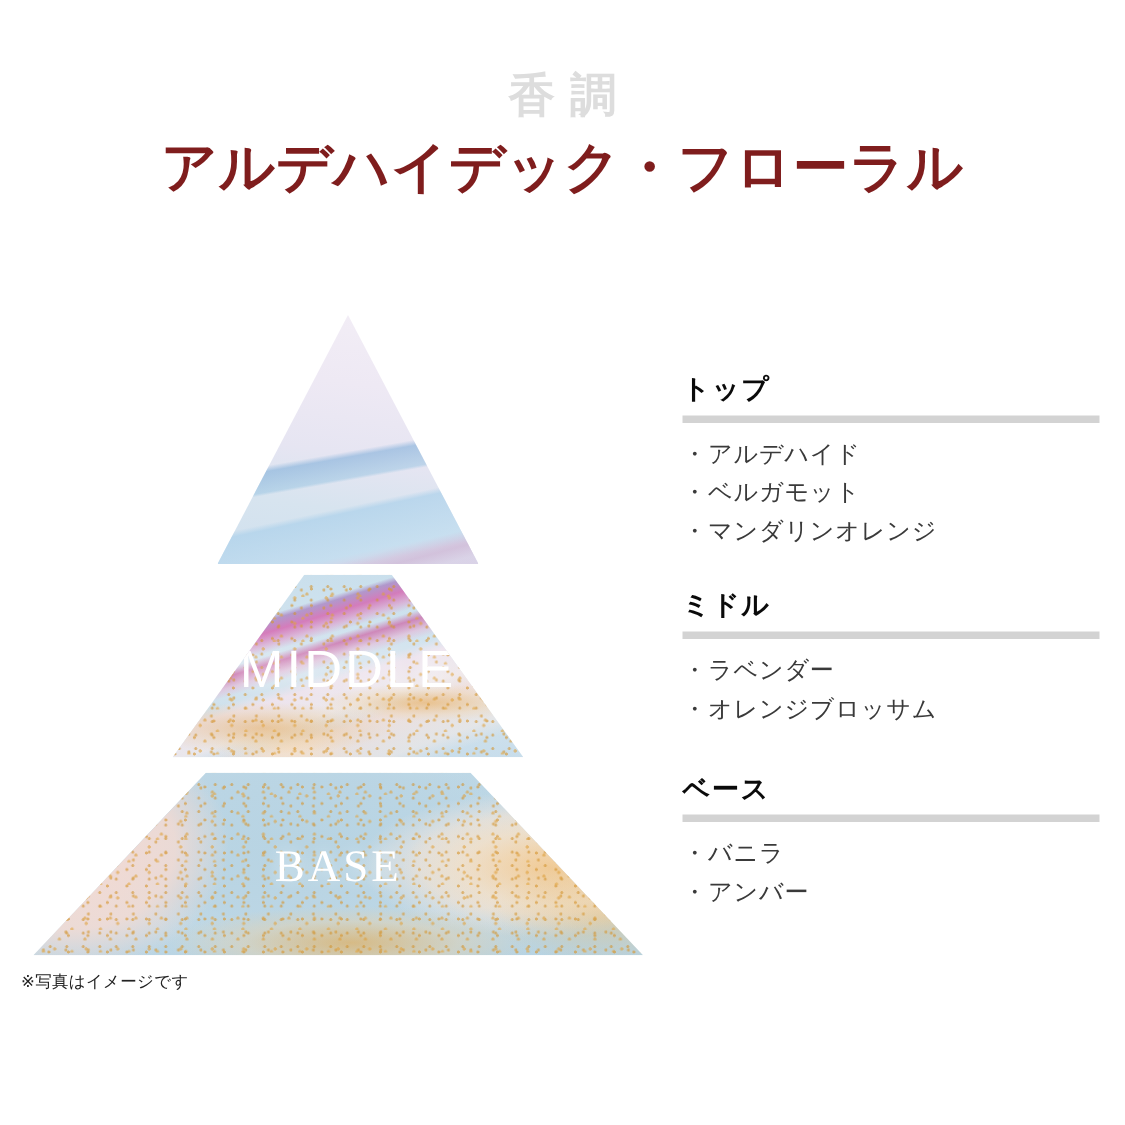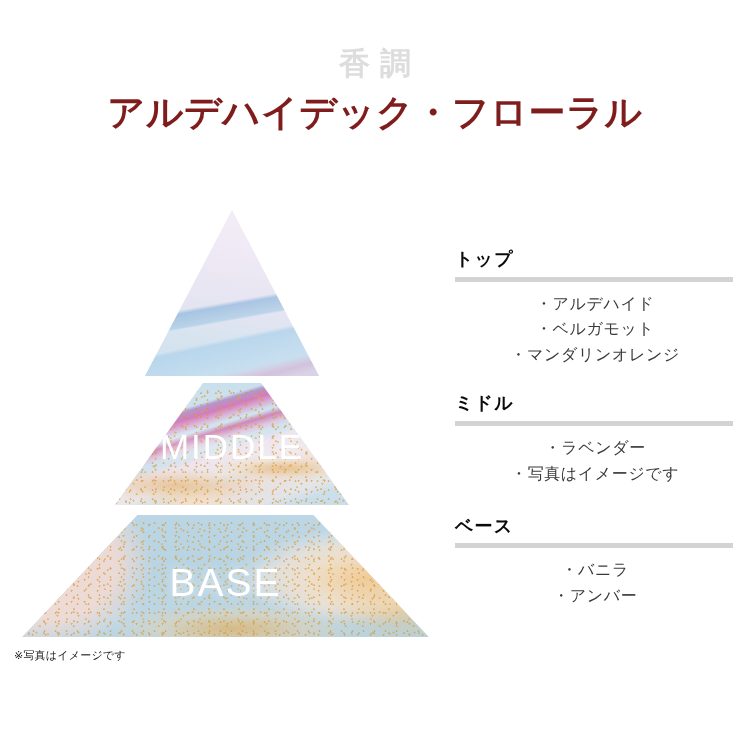--- a/index.html
+++ b/index.html
@@ -118,21 +118,22 @@
   .band-base {
     left: 18px;
     top: 325px;
     width: 415px;
     height: 122px;
     -webkit-clip-path: polygon(28.8% 0%, 71.2% 0%, 99% 100%, 1% 100%);
     clip-path: polygon(28.8% 0%, 71.2% 0%, 99% 100%, 1% 100%);
   }
   .band-base .band-label {
     top: 46px;
-    font-size: 39px;
+    font-size: 30px;
+    font-family: Liberation Serif, serif;
   }
 
   
   .tex-top {
     background:
       linear-gradient(170deg, rgba(255,255,255,0) 54%, rgba(120,170,215,0.55) 56%, rgba(150,195,225,0.5) 63%, rgba(255,255,255,0) 64%),
       linear-gradient(168deg, rgba(255,255,255,0) 72%, rgba(175,210,235,0.75) 74%, rgba(190,220,240,0.6) 88%, rgba(214,200,225,0.5) 92%),
       linear-gradient(165deg, rgba(255,255,255,0) 88%, rgba(200,140,185,0.45) 93%, rgba(235,215,235,0.4) 97%),
       linear-gradient(188deg, #f3eef6 0%, #eee9f4 30%, #e6e5f2 55%, #d7e4ef 75%, #cfe0ee 100%);
   }
@@ -212,21 +213,20 @@
   .note-rule {
     margin-top: 6px;
     width: 278px;
     height: 5px;
     background: #d3d3d3;
   }
 
   .note-list {
     list-style: none;
     margin-top: 9px;
-    text-align: center;
   }
 
   .note-item {
     font-size: 16px;
     color: #3a3a3a;
     line-height: 1.62;
     letter-spacing: 0.6px;
     white-space: nowrap;
   }
 
@@ -280,21 +280,21 @@
         <li class="note-item"><span class="dot">・</span><span>ベルガモット</span></li>
         <li class="note-item"><span class="dot">・</span><span>マンダリンオレンジ</span></li>
       </ul>
     </div>
 
     <div class="note-group g-mid">
       <div class="note-heading">ミドル</div>
       <div class="note-rule"></div>
       <ul class="note-list">
         <li class="note-item"><span class="dot">・</span><span>ラベンダー</span></li>
-        <li class="note-item"><span class="dot">・</span><span>写真はイメージです</span></li>
+        <li class="note-item"><span class="dot">・</span><span>オレンジブロッサム</span></li>
       </ul>
     </div>
 
     <div class="note-group g-base">
       <div class="note-heading">ベース</div>
       <div class="note-rule"></div>
       <ul class="note-list">
         <li class="note-item"><span class="dot">・</span><span>バニラ</span></li>
         <li class="note-item"><span class="dot">・</span><span>アンバー</span></li>
       </ul>

